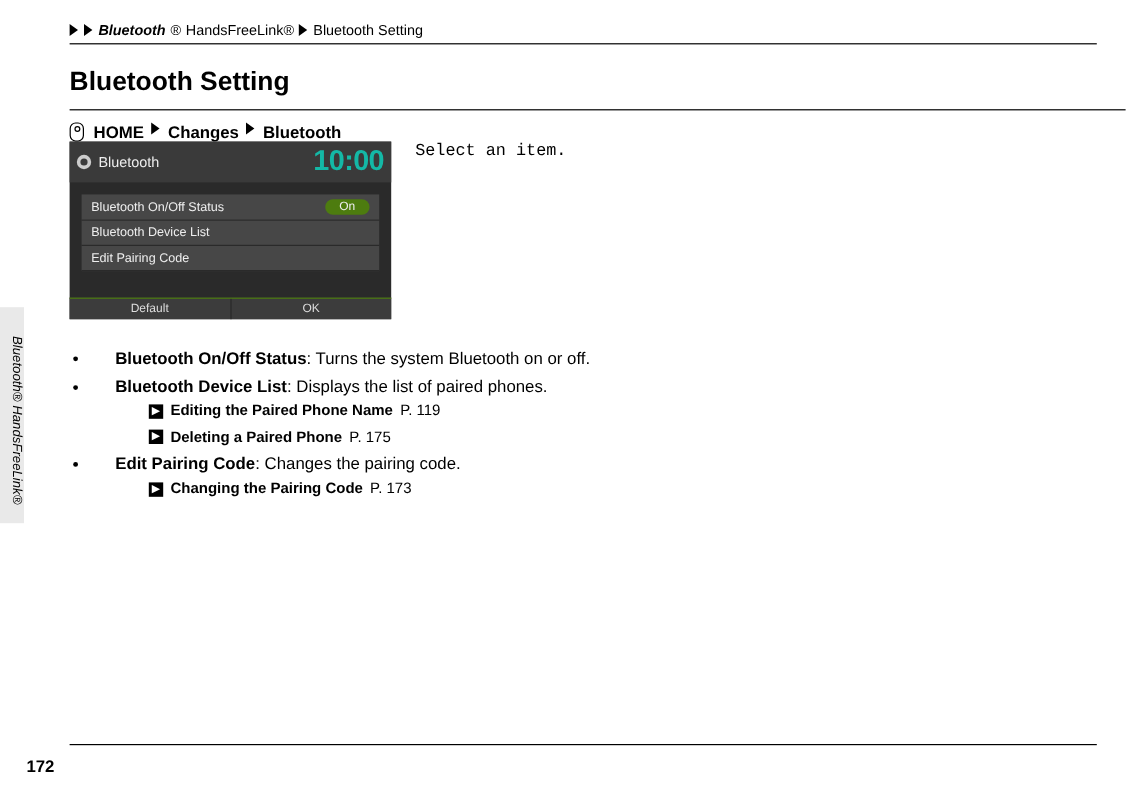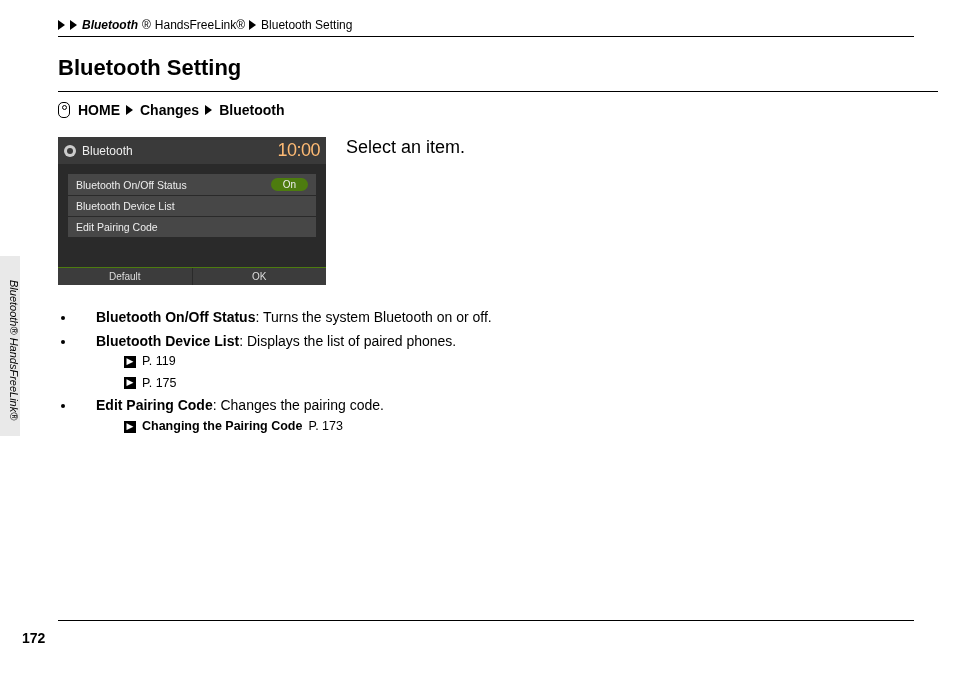--- a/index.html
+++ b/index.html
@@ -63,23 +63,22 @@
     font-size: 22px;
     font-weight: 700;
     margin: 0 0 10px 0;
   }
   .title-rule { border: none; border-top: 1.5px solid #000; margin: 0 0 10px 0; width: 880px; }
 
   .nav-line {
     font-size: 14px;
     font-weight: 700;
     display: flex;
-    align-items: center;
     gap: 6px;
-    margin-bottom: 19px;
+    margin-bottom: 0;
   }
   .nav-line .tri { border-left-color: #000; }
   .sel-icon {
     width: 10px; height: 14px;
     border: 1px solid #000;
     border-radius: 5px;
     display: inline-block;
     position: relative;
     margin-right: 2px;
   }
@@ -121,21 +120,21 @@
     position: relative;
   }
   .gear::before {
     content: "";
     position: absolute;
     inset: 3px;
     background: #3a3a3a;
     border-radius: 50%;
   }
   .screen-top-left { display: flex; align-items: center; gap: 6px; color: #eee; }
-  .screen-time { font-weight: 400; font-size: 18px; color: #fdba74; letter-spacing: -0.5px; }
+  .screen-time { font-weight: 700; font-size: 24px; color: #14b8a6; letter-spacing: -0.5px; }
   .screen-body { flex: 1; padding: 10px 10px 4px 10px; }
   .screen-row {
     display: flex;
     justify-content: space-between;
     align-items: center;
     background: #474747;
     color: #eee;
     padding: 4px 8px;
     font-size: 10.5px;
     border-bottom: 1px solid #2a2a2a;
@@ -154,21 +153,21 @@
   .screen-btn {
     flex: 1;
     text-align: center;
     padding: 3px 0;
     font-size: 10px;
     color: #ddd;
     border-right: 1px solid #2a2a2a;
   }
   .screen-btn:last-child { border-right: none; }
 
-  .instruction { font-size: 18px; }
+  .instruction { font-size: 14px; font-family: Liberation Mono, monospace; }
 
   .body-text { margin-top: 22px; font-size: 14px; line-height: 1.55; max-width: 640px; }
   ul.bullets { margin: 4px 0 0 0; padding-left: 18px; }
   ul.bullets > li { margin-bottom: 2px; padding-left: 20px; }
   .b { font-weight: 700; }
   .sub {
     margin: 0 0 2px 28px;
     font-size: 12.5px;
     display: flex;
     align-items: center;
@@ -268,24 +267,26 @@
 
   <div class="body-text">
     <ul class="bullets">
       <li>
         <span class="b">Bluetooth On/Off Status</span><span>: Turns the system Bluetooth on or off.</span>
       </li>
       <li>
         <span class="b">Bluetooth Device List</span><span>: Displays the list of paired phones.</span>
         <div class="sub">
           <span class="ref-arrow">▶</span>
+          <span class="b">Editing the Paired Phone Name</span>
           <span>P. 119</span>
         </div>
         <div class="sub">
           <span class="ref-arrow">▶</span>
+          <span class="b">Deleting a Paired Phone</span>
           <span>P. 175</span>
         </div>
       </li>
       <li>
         <span class="b">Edit Pairing Code</span><span>: Changes the pairing code.</span>
         <div class="sub">
           <span class="ref-arrow">▶</span>
           <span class="b">Changing the Pairing Code</span>
           <span>P. 173</span>
         </div>

